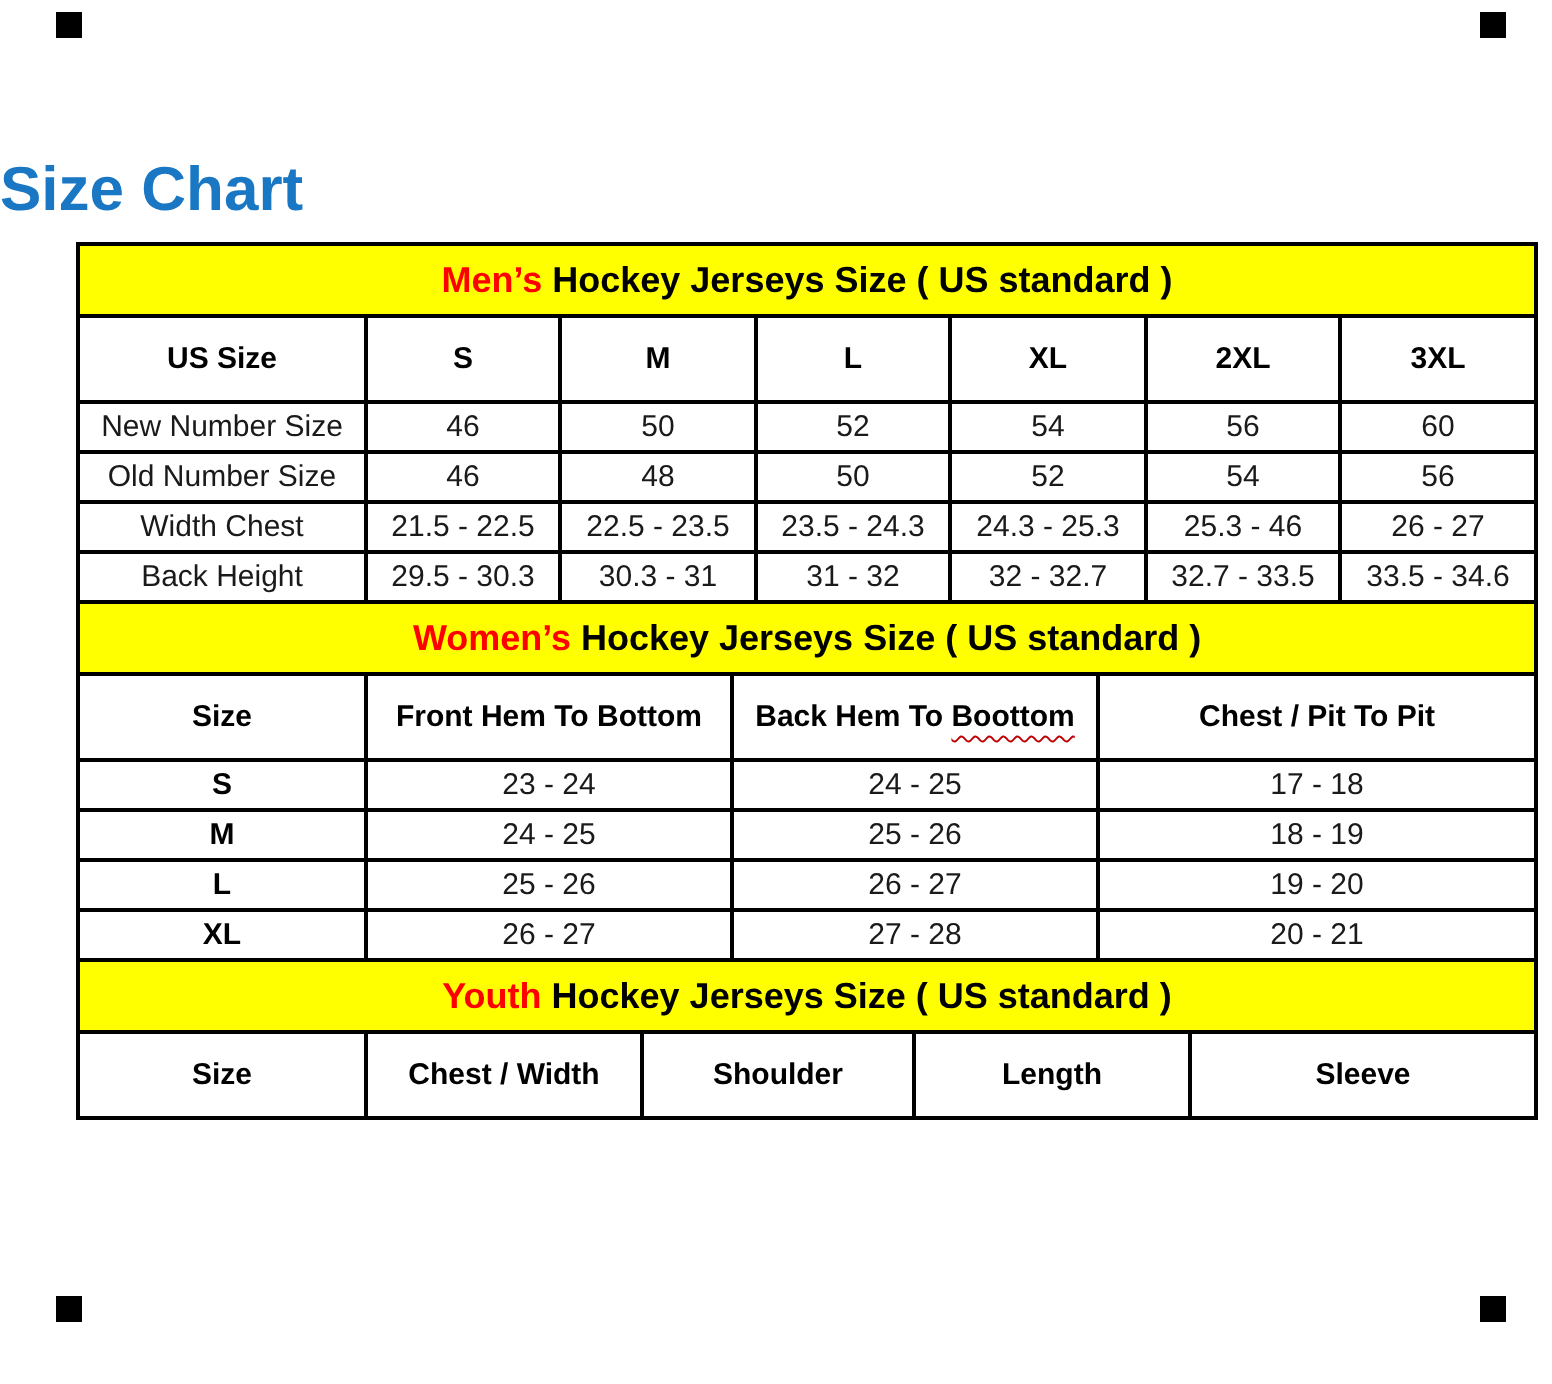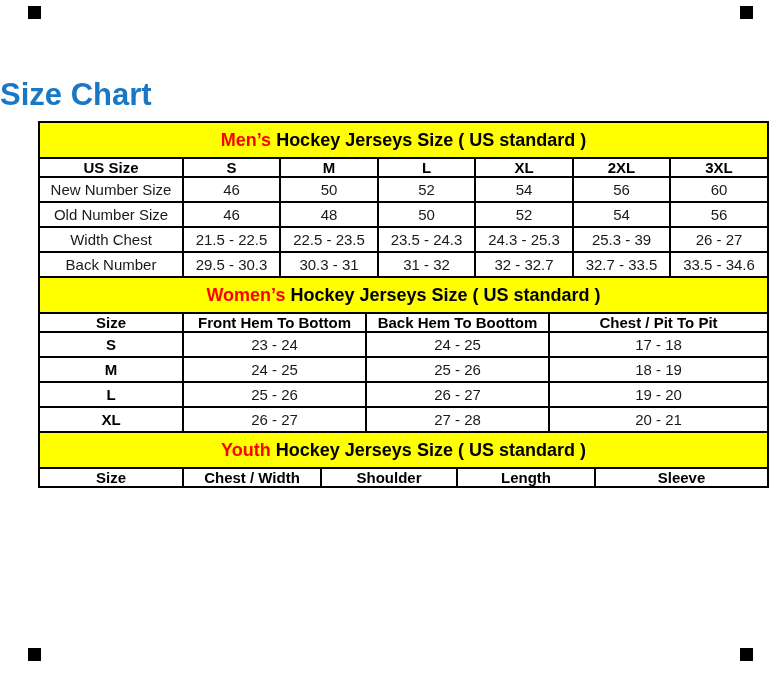--- a/index.html
+++ b/index.html
@@ -54,21 +54,21 @@
   }
   .band {
     height: 36px;
     background: var(--band_yellow);
     font-size: 18px;
     font-weight: bold;
     color: #000;
   }
   .band .accent { color: var(--accent_red); }
   th.col-h {
-    height: 19px;
+    height: 43px;
     font-size: 15px;
     font-weight: bold;
     color: #000;
   }
   td.cell {
     height: 25px;
     font-size: 15px;
     font-weight: normal;
     color: var(--text_black);
   }
@@ -137,25 +137,25 @@
           <td class="cell">52</td>
           <td class="cell">54</td>
           <td class="cell">56</td>
         </tr>
         <tr>
           <td class="cell">Width Chest</td>
           <td class="cell">21.5 - 22.5</td>
           <td class="cell">22.5 - 23.5</td>
           <td class="cell">23.5 - 24.3</td>
           <td class="cell">24.3 - 25.3</td>
-          <td class="cell">25.3 - 39</td>
+          <td class="cell">25.3 - 46</td>
           <td class="cell">26 - 27</td>
         </tr>
         <tr>
-          <td class="cell">Back Number</td>
+          <td class="cell">Back Height</td>
           <td class="cell">29.5 - 30.3</td>
           <td class="cell">30.3 - 31</td>
           <td class="cell">31 - 32</td>
           <td class="cell">32 - 32.7</td>
           <td class="cell">32.7 - 33.5</td>
           <td class="cell">33.5 - 34.6</td>
         </tr>
       </tbody>
     </table>
     <table class="size-table">

